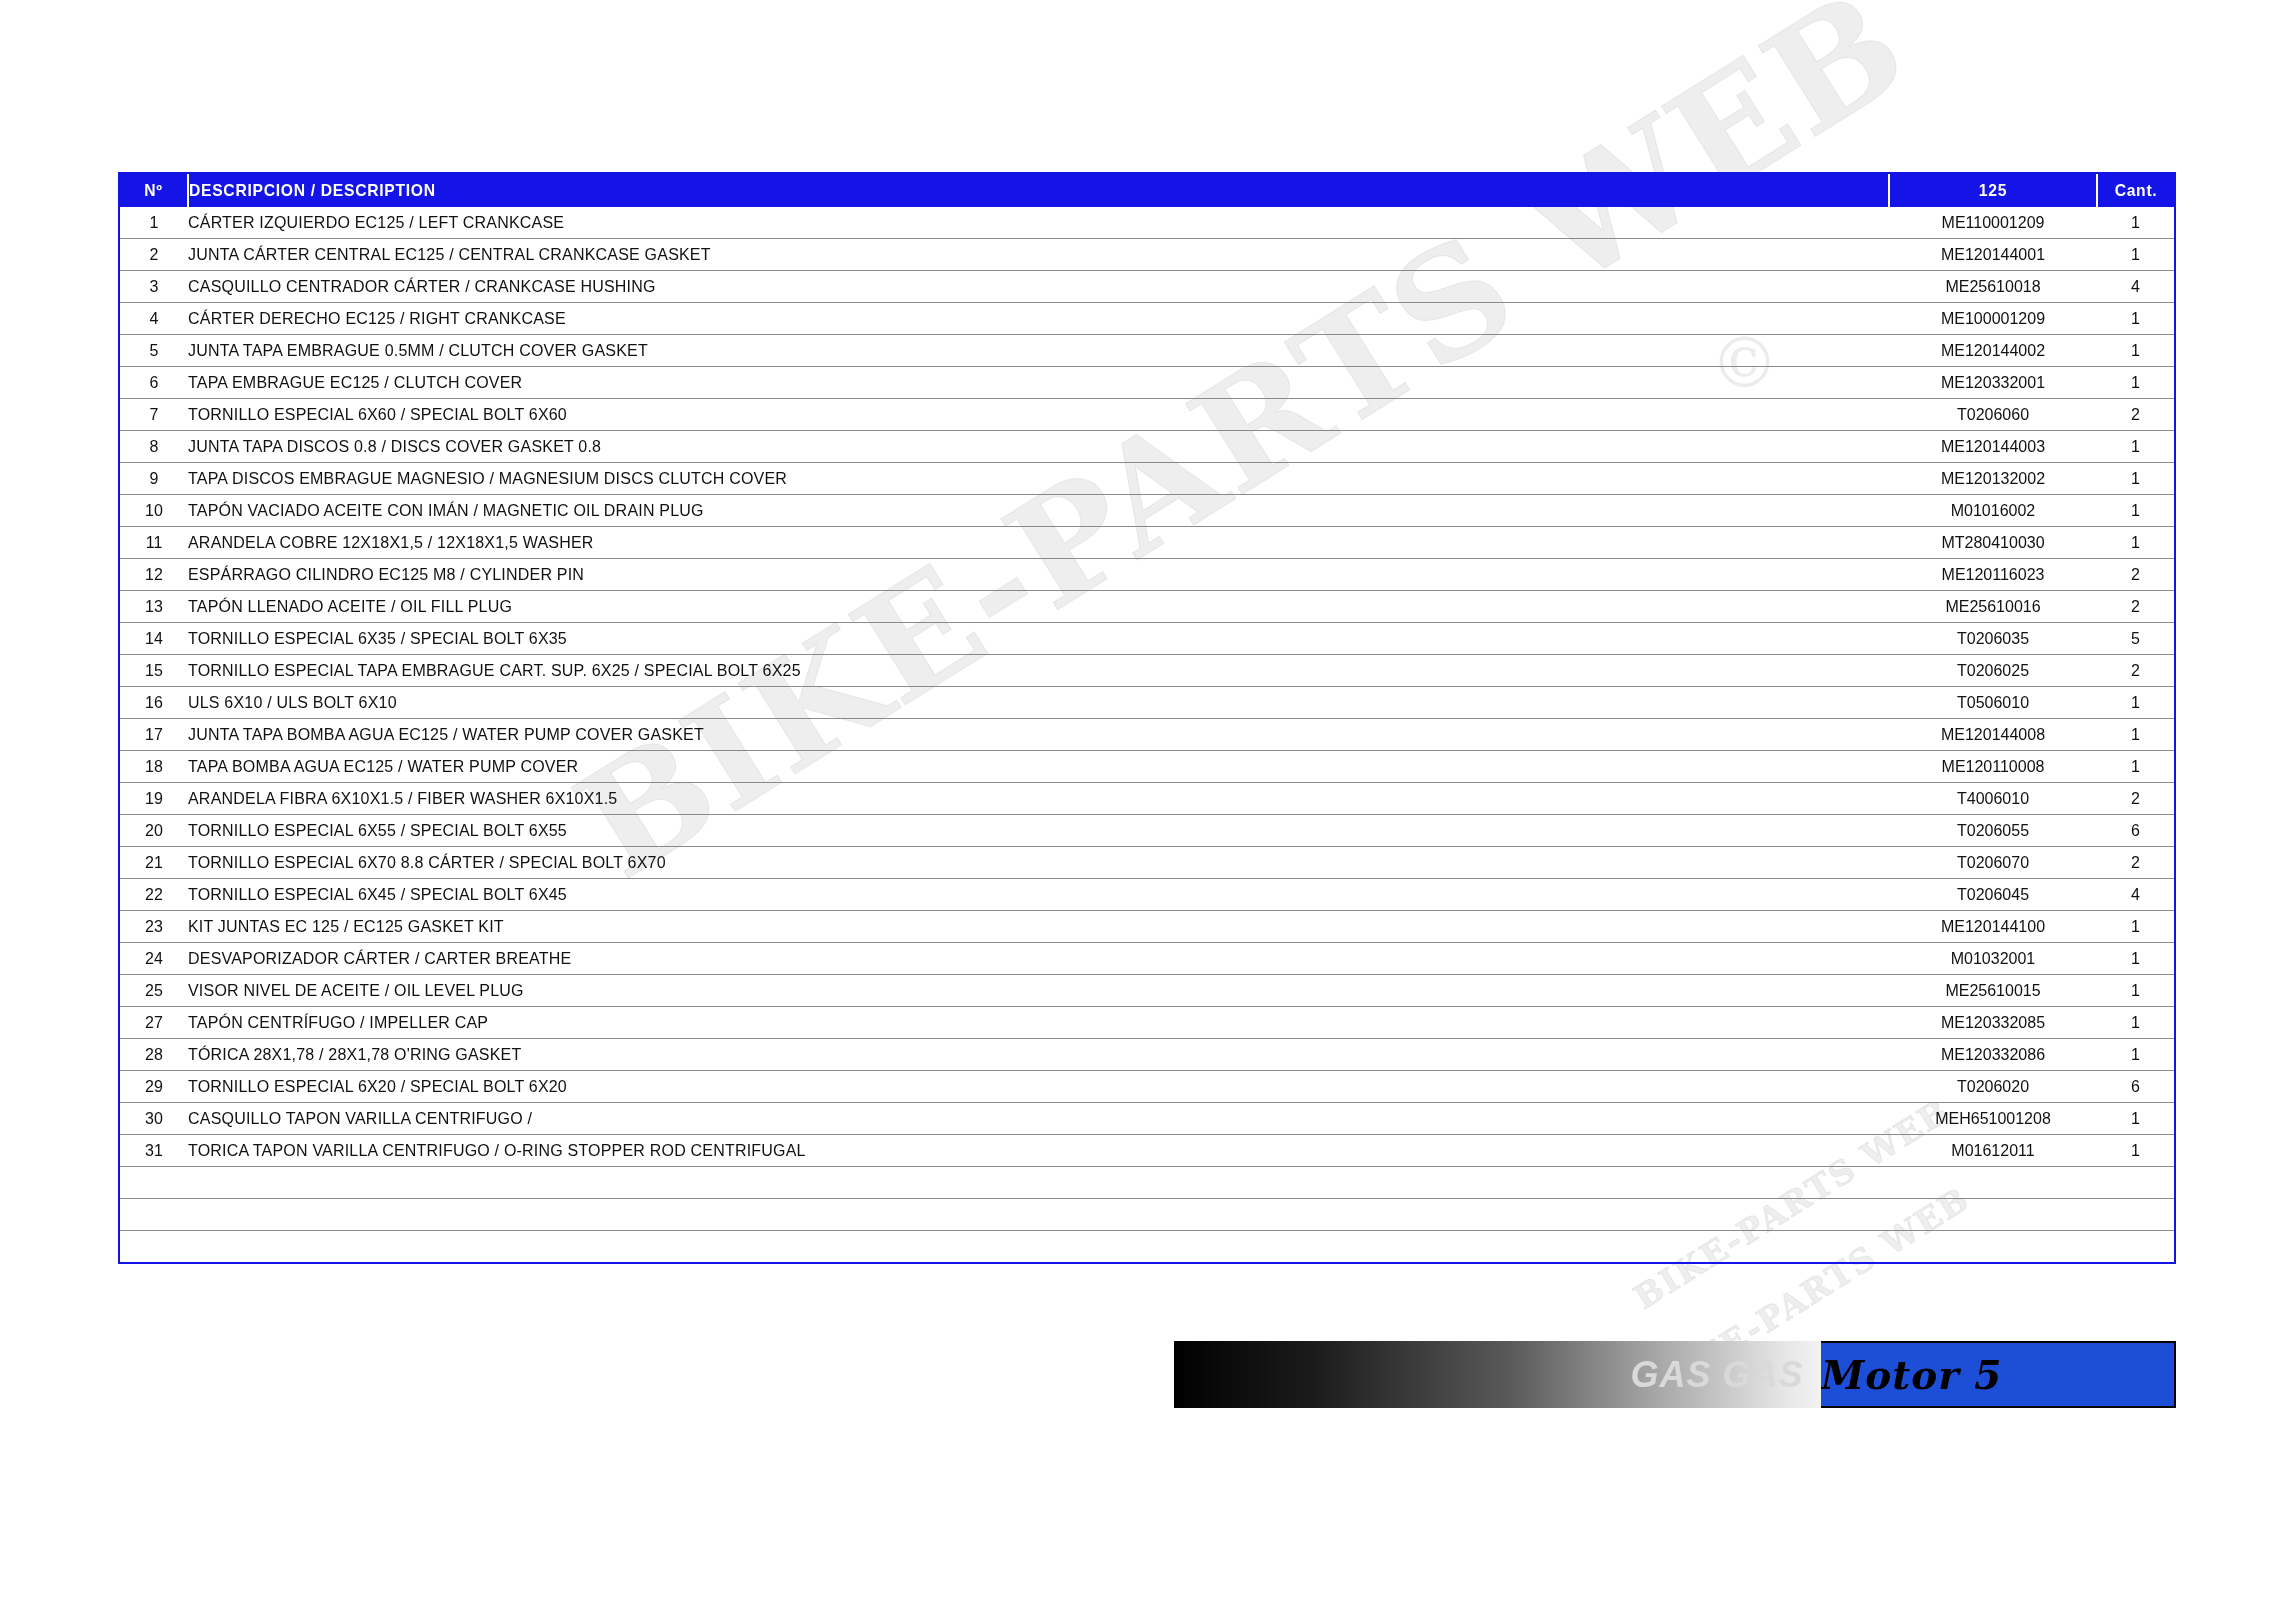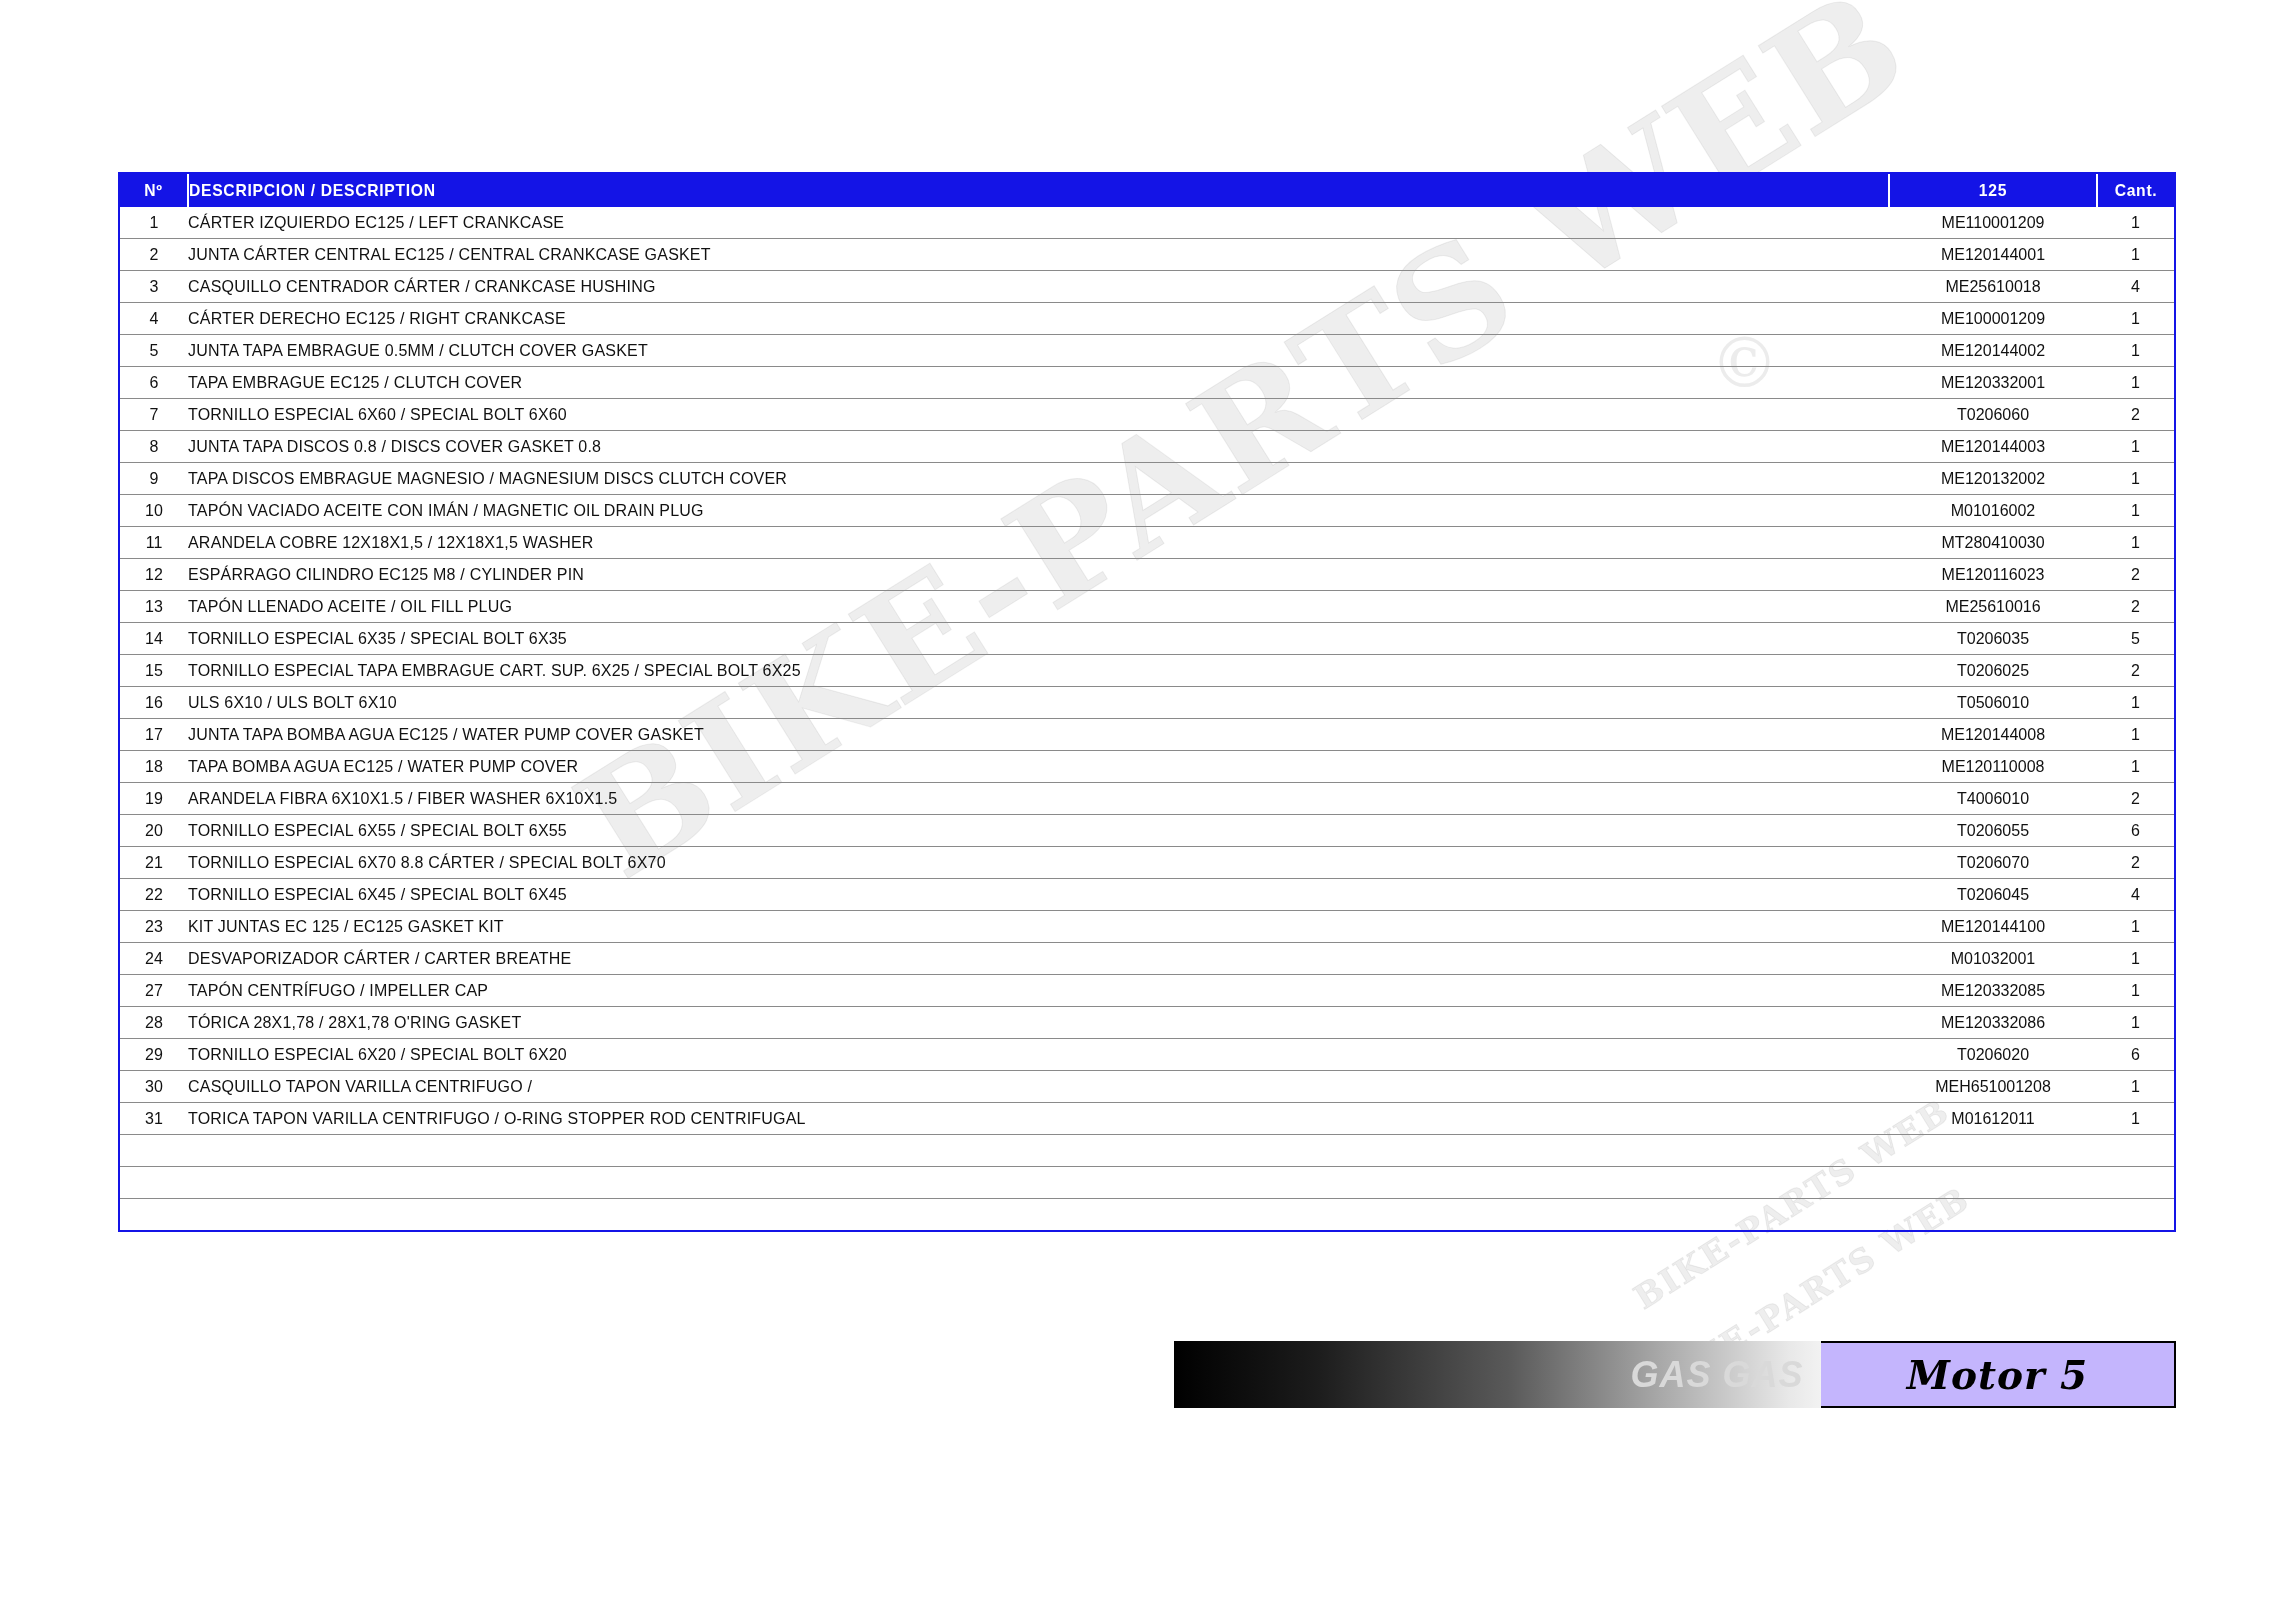--- a/index.html
+++ b/index.html
@@ -171,22 +171,21 @@
     letter-spacing: 1px;
     white-space: nowrap;
   }
   .footer-model {
     flex: 1 1 auto;
     border: 2.9px solid #000000;
     border-left: none;
     box-sizing: border-box;
     display: flex;
     align-items: center;
-    justify-content: center;
-    background: #c4b5fd;
+    background: #1d4ed8;
   }
   .footer-model-text {
     font-family: "DejaVu Serif", serif;
     font-style: italic;
     font-weight: bold;
     font-size: 39px;
     color: #000000;
     letter-spacing: 1px;
   }
 </style>
@@ -349,20 +348,26 @@
           <td class="c-ref">ME120144100</td>
           <td class="c-cant">1</td>
         </tr>
         <tr>
           <td class="c-num">24</td>
           <td class="c-desc">DESVAPORIZADOR CÁRTER / CARTER BREATHE</td>
           <td class="c-ref">M01032001</td>
           <td class="c-cant">1</td>
         </tr>
         <tr>
+          <td class="c-num">25</td>
+          <td class="c-desc">VISOR NIVEL DE ACEITE / OIL LEVEL PLUG</td>
+          <td class="c-ref">ME25610015</td>
+          <td class="c-cant">1</td>
+        </tr>
+        <tr>
           <td class="c-num">27</td>
           <td class="c-desc">TAPÓN CENTRÍFUGO / IMPELLER CAP</td>
           <td class="c-ref">ME120332085</td>
           <td class="c-cant">1</td>
         </tr>
         <tr>
           <td class="c-num">28</td>
           <td class="c-desc">TÓRICA 28X1,78 / 28X1,78 O'RING GASKET</td>
           <td class="c-ref">ME120332086</td>
           <td class="c-cant">1</td>

